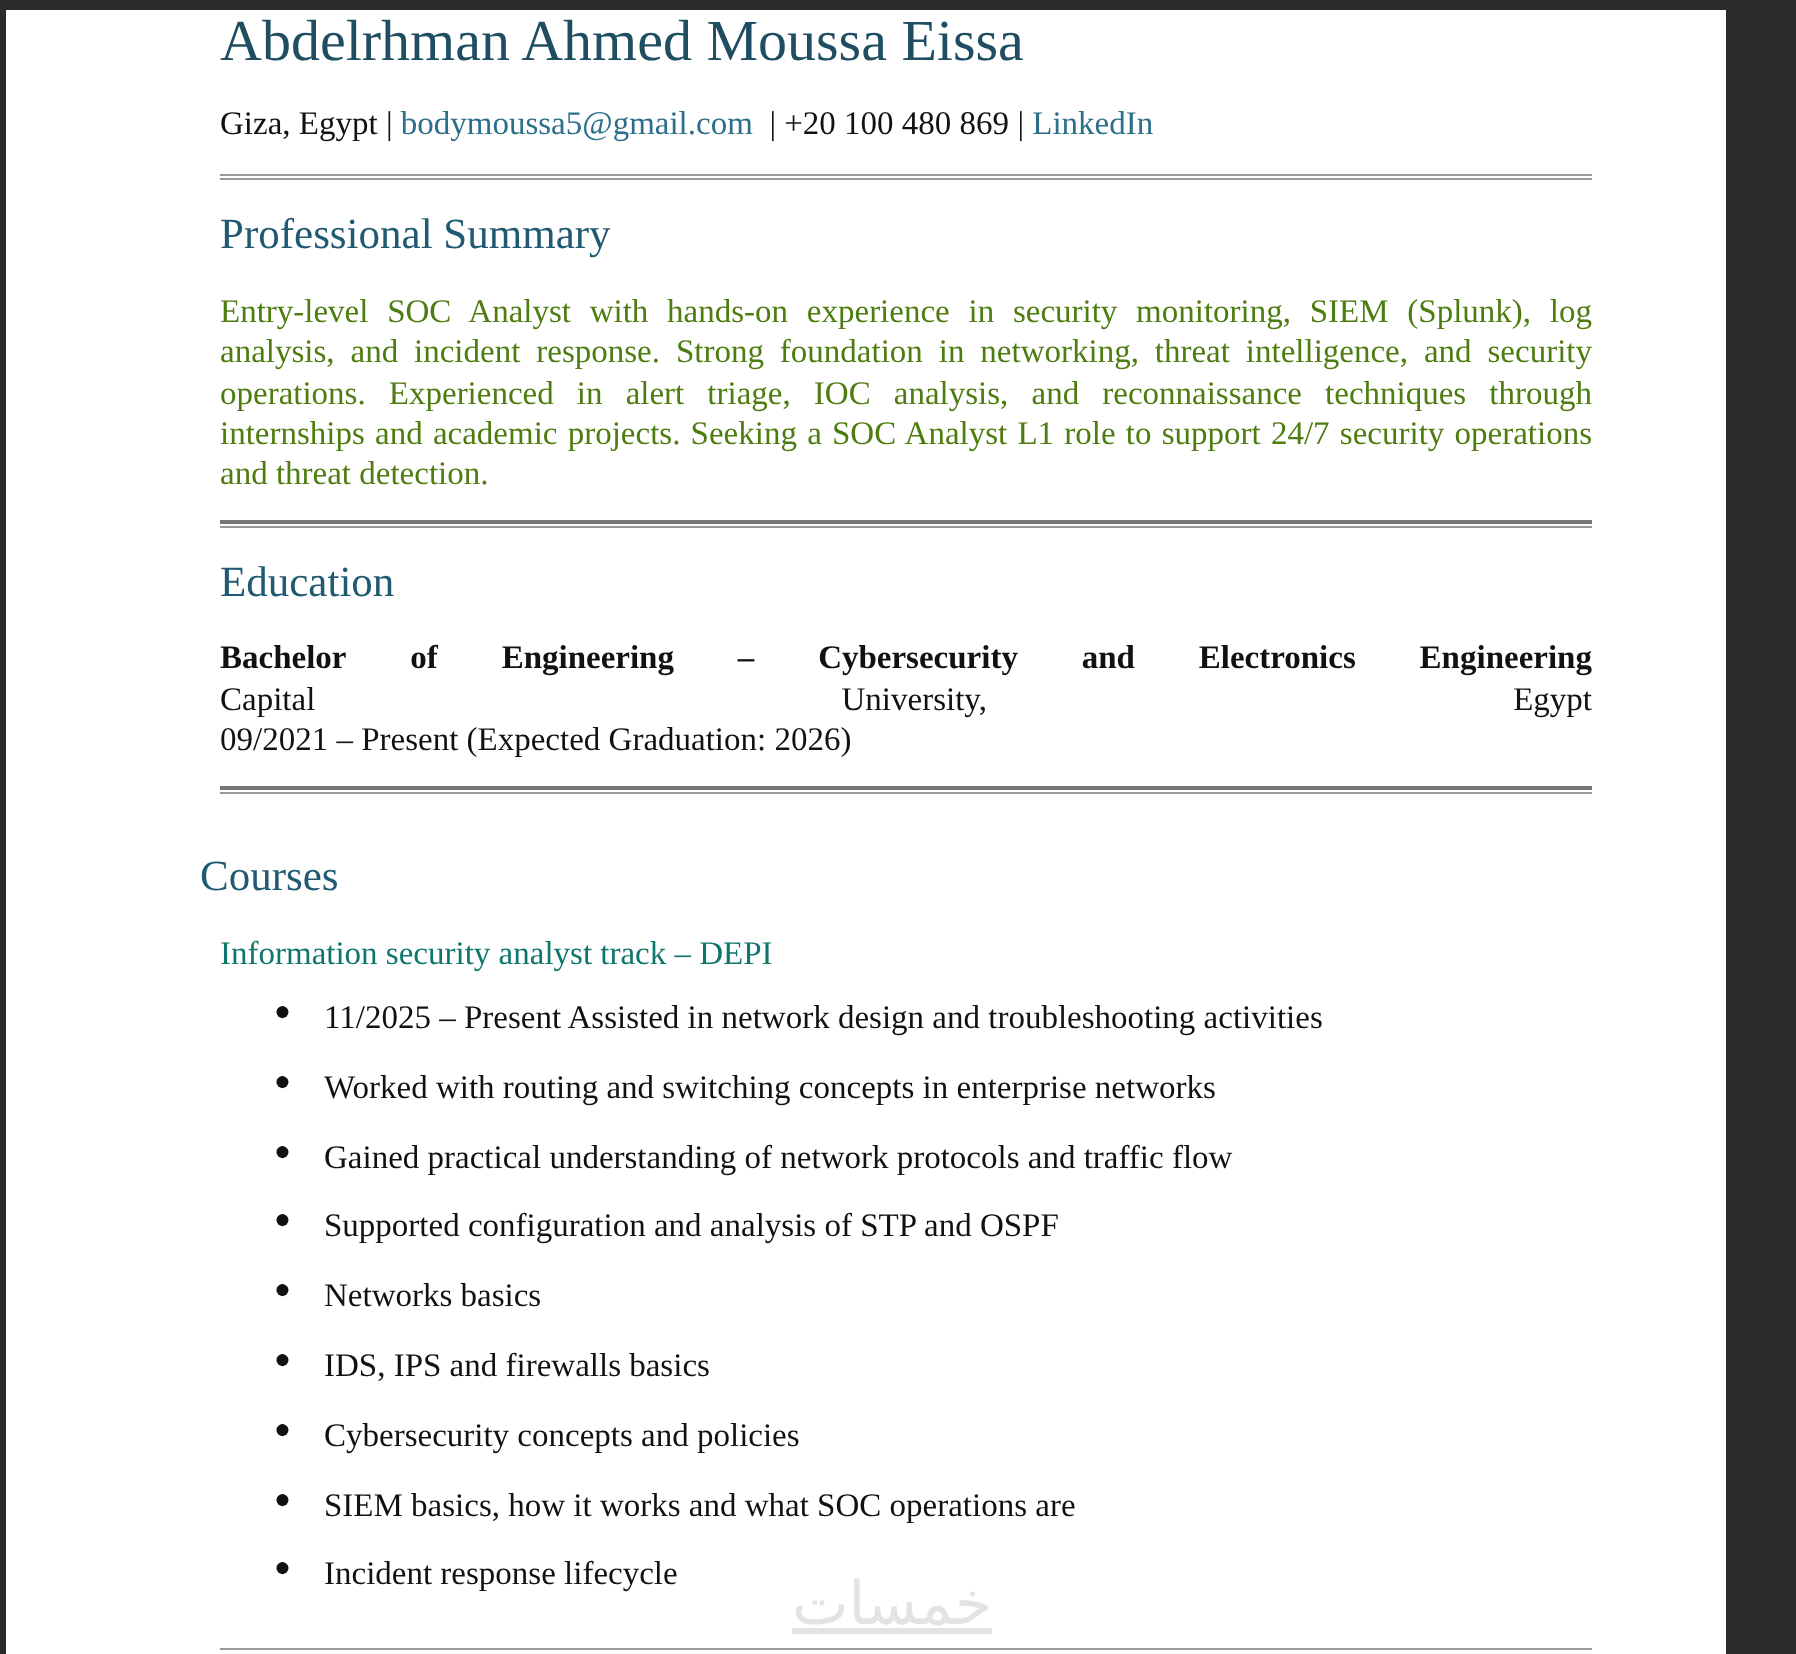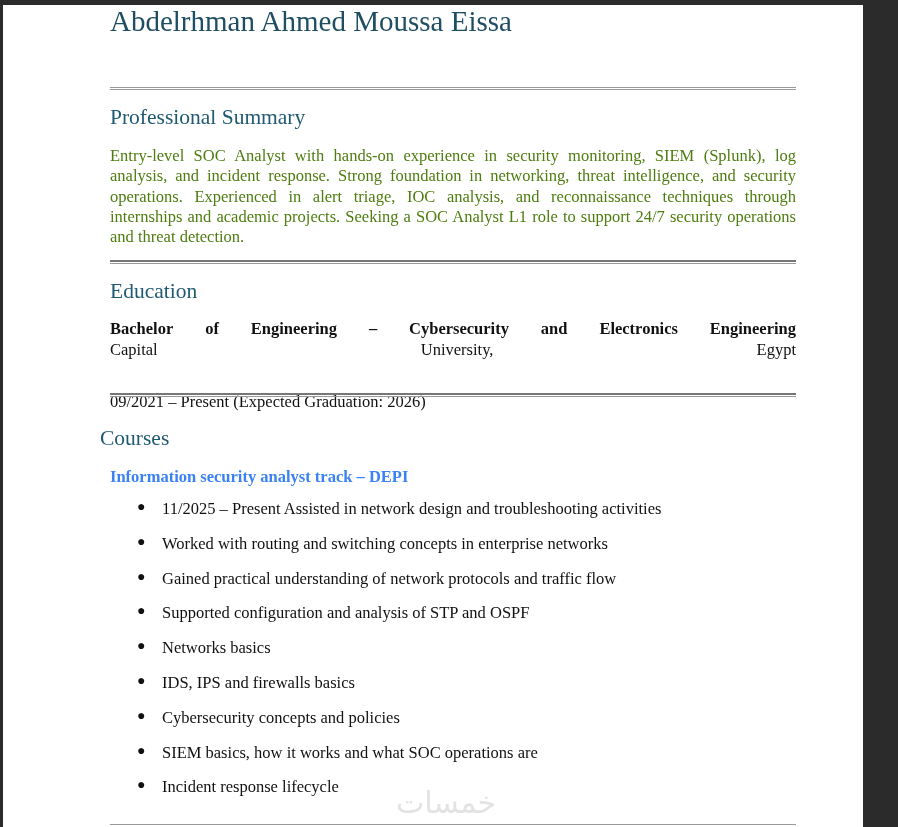--- a/index.html
+++ b/index.html
@@ -8,32 +8,35 @@
 .name{position:absolute;left:107px;top:0px;font-size:29px;color:#1f4e63;white-space:nowrap;}
 .contact{position:absolute;left:107px;top:47px;font-size:16.5px;color:#111;white-space:nowrap;}
 .contact .lnk{color:#2b6f8a;}
 .rule{position:absolute;left:107px;width:686px;border-top:1px solid #999;border-bottom:1px solid #999;height:1px;}
 .rule.thick{border-top:2px solid #777;border-bottom:1px solid #999;}
 .h2{position:absolute;left:107px;font-size:21.5px;color:#1f5a72;white-space:nowrap;}
 .para{position:absolute;left:107px;width:686px;font-size:16.5px;line-height:20.3px;color:#4d7c0f;text-align:justify;}
 .edu-line{position:absolute;left:107px;width:686px;font-size:16.5px;color:#111;display:flex;justify-content:space-between;white-space:nowrap;}
 .edu-line.bold{font-weight:bold;}
 .plain{position:absolute;left:107px;font-size:16.5px;color:#111;white-space:nowrap;}
-.bold-title{position:absolute;left:107px;font-size:16.5px;font-weight:bold;color:#3b82f6;white-space:nowrap;}
+.bold-title{position:absolute;left:107px;font-size:16.5px;font-weight:normal;color:#0f766e;white-space:nowrap;}
 ul.items{position:absolute;left:107px;top:494px;margin:0;padding:0;list-style:none;}
 ul.items li{position:relative;height:34.8px;font-size:16.5px;color:#111;white-space:nowrap;}
 ul.items li .bullet{position:absolute;left:27px;top:0;font-size:14px;}
 ul.items li .txt{position:absolute;left:52px;top:0;}
-.watermark{position:absolute;left:393px;top:780px;font-size:30px;color:#e3e3e3;font-family:"DejaVu Sans",sans-serif;letter-spacing:1px;}
+.watermark{position:absolute;left:393px;top:780px;font-size:30px;color:#e3e3e3;font-family:"DejaVu Sans",sans-serif;letter-spacing:1px;text-decoration:underline;}
 </style>
 </head>
 <body>
 
 <div class="page">
   <div class="name">Abdelrhman Ahmed Moussa Eissa</div>
+  <div class="contact">
+    <span>Giza, Egypt</span><span> | </span><span class="lnk">bodymoussa5@gmail.com</span><span style="white-space:pre">  | </span><span>+20 100 480 869</span><span> | </span><span class="lnk">LinkedIn</span>
+  </div>
   <div class="rule" style="top:82px;"></div>
 
   <div class="h2" style="top:100px;">Professional Summary</div>
   <div class="para" style="top:141px;">Entry-level SOC Analyst with hands-on experience in security monitoring, SIEM (Splunk), log analysis, and incident response. Strong foundation in networking, threat intelligence, and security operations. Experienced in alert triage, IOC analysis, and reconnaissance techniques through internships and academic projects. Seeking a SOC Analyst L1 role to support 24/7 security operations and threat detection.</div>
   <div class="rule thick" style="top:255px;"></div>
 
   <div class="h2" style="top:274px;">Education</div>
   <div class="edu-line bold" style="top:314px;text-align:right;">
     <span>Bachelor</span>
     <span>of</span>
@@ -42,21 +45,21 @@
     <span>Cybersecurity</span>
     <span>and</span>
     <span>Electronics</span>
     <span>Engineering</span>
   </div>
   <div class="edu-line" style="top:335px;gap:15px;">
     <span>Capital</span>
     <span>University,</span>
     <span>Egypt</span>
   </div>
-  <div class="plain" style="top:355px;margin-top:32px;">09/2021 – Present (Expected Graduation: 2026)</div>
+  <div class="plain" style="top:355px;">09/2021 – Present (Expected Graduation: 2026)</div>
   <div class="rule thick" style="top:388px;"></div>
 
   <div class="h2" style="top:421px;left:97px;">Courses</div>
   <div class="bold-title" style="top:462px;">Information security analyst track – DEPI</div>
 
   <ul class="items">
     <li>
         <span class="bullet">●</span>
         <span class="txt">11/2025 – Present Assisted in network design and troubleshooting activities</span>
       </li>

